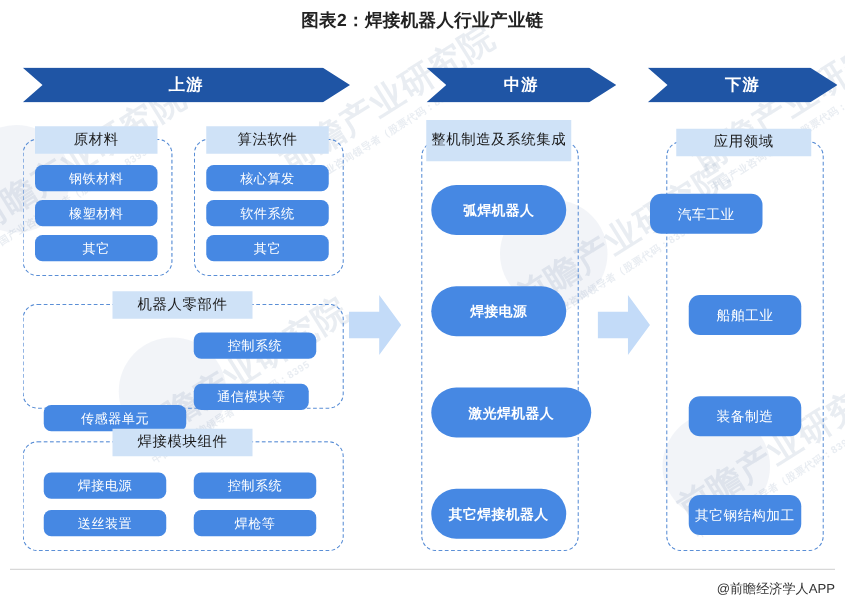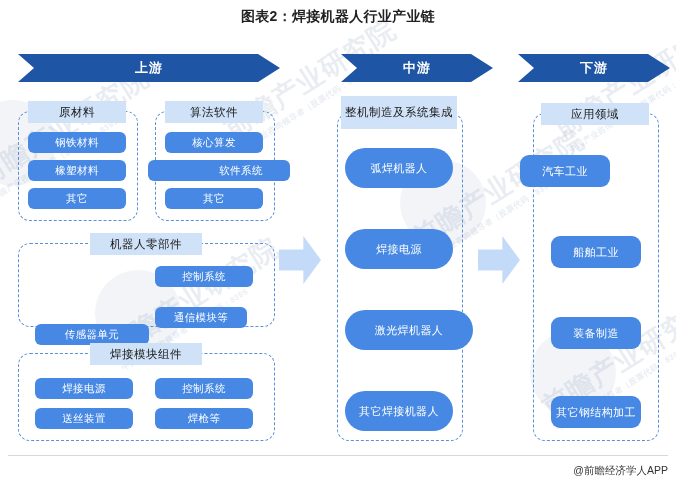--- a/index.html
+++ b/index.html
@@ -69,21 +69,21 @@
     position:absolute;
     background:#4688E3;
     border-radius:6px;
     color:#ffffff;
     font-size:10.5px;
     display:flex;align-items:center;justify-content:center;
     text-align:center;
     z-index:8;
     letter-spacing:.4px;
   }
-  .cell.mid{font-size:11px;border-radius:20px;}
+  .cell.mid{font-size:11px;border-radius:20px;font-weight:bold;}
   .cell.down{font-size:11px;border-radius:9px;}
 
   
   .conn{
     position:absolute;
     background:#C3DBF8;
     z-index:7;
     clip-path:polygon(0 28%, 58% 28%, 58% 0, 100% 50%, 58% 100%, 58% 72%, 0 72%);
   }
 
@@ -137,21 +137,21 @@
 
   <div class="group" style="left:18px;top:111px;width:118px;height:108px;"></div>
   <div class="grp-title" style="left:28px;top:101px;width:98px;height:22px;">原材料</div>
   <div class="cell" style="left:28px;top:160px;width:98px;height:21px;">橡塑材料</div>
   <div class="cell" style="left:28px;top:132px;width:98px;height:21px;">钢铁材料</div>
   <div class="cell" style="left:28px;top:188px;width:98px;height:21px;">其它</div>
 
   <div class="group" style="left:155px;top:111px;width:118px;height:108px;"></div>
   <div class="grp-title" style="left:165px;top:101px;width:98px;height:22px;">算法软件</div>
   <div class="cell" style="left:165px;top:132px;width:98px;height:21px;">核心算发</div>
-  <div class="cell" style="left:148px;top:160px;width:98px;height:21px;padding-left:44px;">软件系统</div>
+  <div class="cell" style="left:165px;top:160px;width:98px;height:21px;">软件系统</div>
   <div class="cell" style="left:165px;top:188px;width:98px;height:21px;">其它</div>
 
   <div class="group" style="left:18px;top:243px;width:255px;height:82px;"></div>
   <div class="grp-title" style="left:90px;top:233px;width:112px;height:22px;">机器人零部件</div>
   <div class="cell" style="left:155px;top:266px;width:98px;height:21px;">控制系统</div>
   <div class="cell" style="left:35px;top:295px;width:114px;height:21px;margin-top:29px;">传感器单元</div>
   <div class="cell" style="left:155px;top:295px;width:92px;height:21px;margin-top:12px;">通信模块等</div>
 
   <div class="group" style="left:18px;top:353px;width:255px;height:86px;"></div>
   <div class="grp-title" style="left:90px;top:343px;width:112px;height:22px;">焊接模块组件</div>

